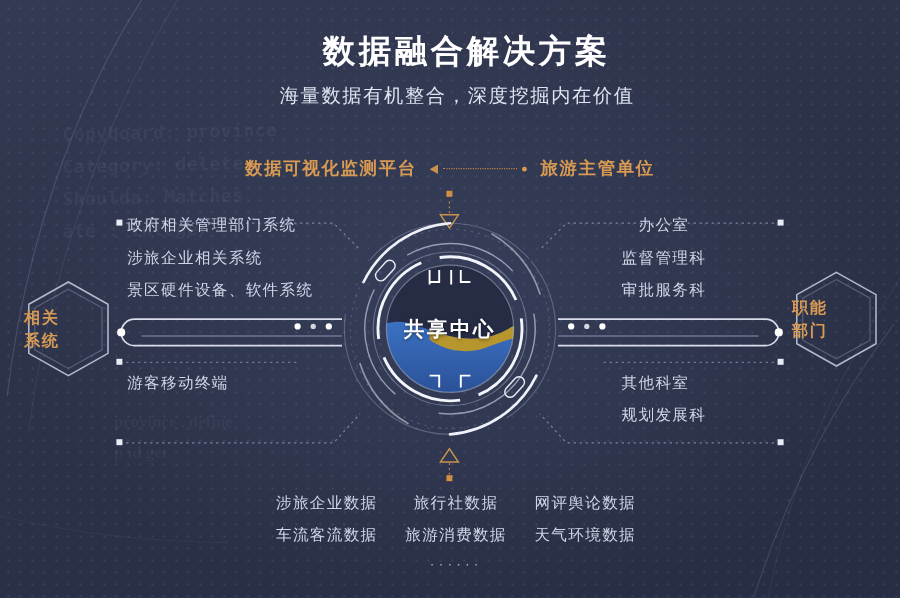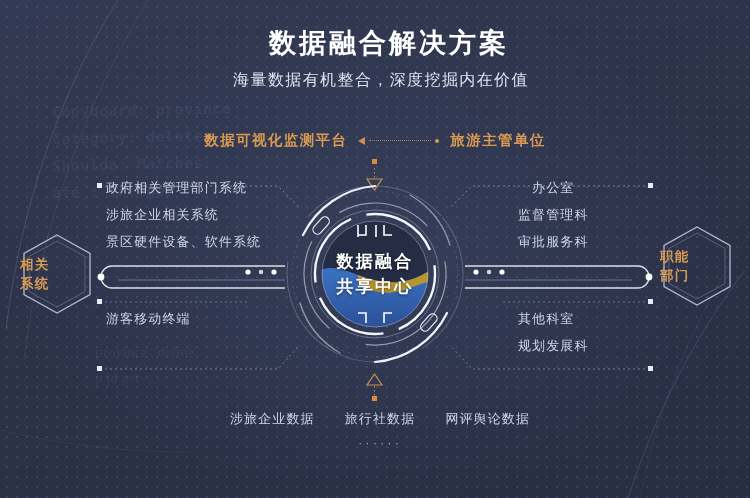--- a/index.html
+++ b/index.html
@@ -276,27 +276,31 @@
 
       <path d="M 78 62 L 78 74 M 96 62 L 96 74" stroke="#ffffff" stroke-width="1.6" fill="none"></path>
       <path d="M 78 74 L 70 74 M 96 74 L 104 74" stroke="#ffffff" stroke-width="1.6" fill="none" opacity=".0"></path>
       <path d="M 70 62 L 86 62 M 104 62 L 120 62" stroke="#ffffff" stroke-width="1.6" fill="none" opacity=".0"></path>
       <path d="M 86 62 L 86 72 L 78 72" stroke="#ffffff" stroke-width="1.6" fill="none"></path>
       <path d="M 104 62 L 104 72 L 112 72" stroke="#ffffff" stroke-width="1.6" fill="none"></path>
       <path d="M 86 160 L 86 150 L 78 150" stroke="#ffffff" stroke-width="1.6" fill="none"></path>
       <path d="M 104 160 L 104 150 L 112 150" stroke="#ffffff" stroke-width="1.6" fill="none"></path>
     </svg>
     <div id="centerText">
-      <span>数据融合</span>
       <span>共享中心</span>
     </div>
   </div>
 
   <div id="bottomgrid">
     <div class="bg-row">
       <span>涉旅企业数据</span>
       <span>旅行社数据</span>
       <span>网评舆论数据</span>
     </div>
+    <div class="bg-row">
+      <span>车流客流数据</span>
+      <span>旅游消费数据</span>
+      <span>天气环境数据</span>
+    </div>
     <div id="bg-ellipsis">······</div>
   </div>
 
 </div>
 
 </body></html>

